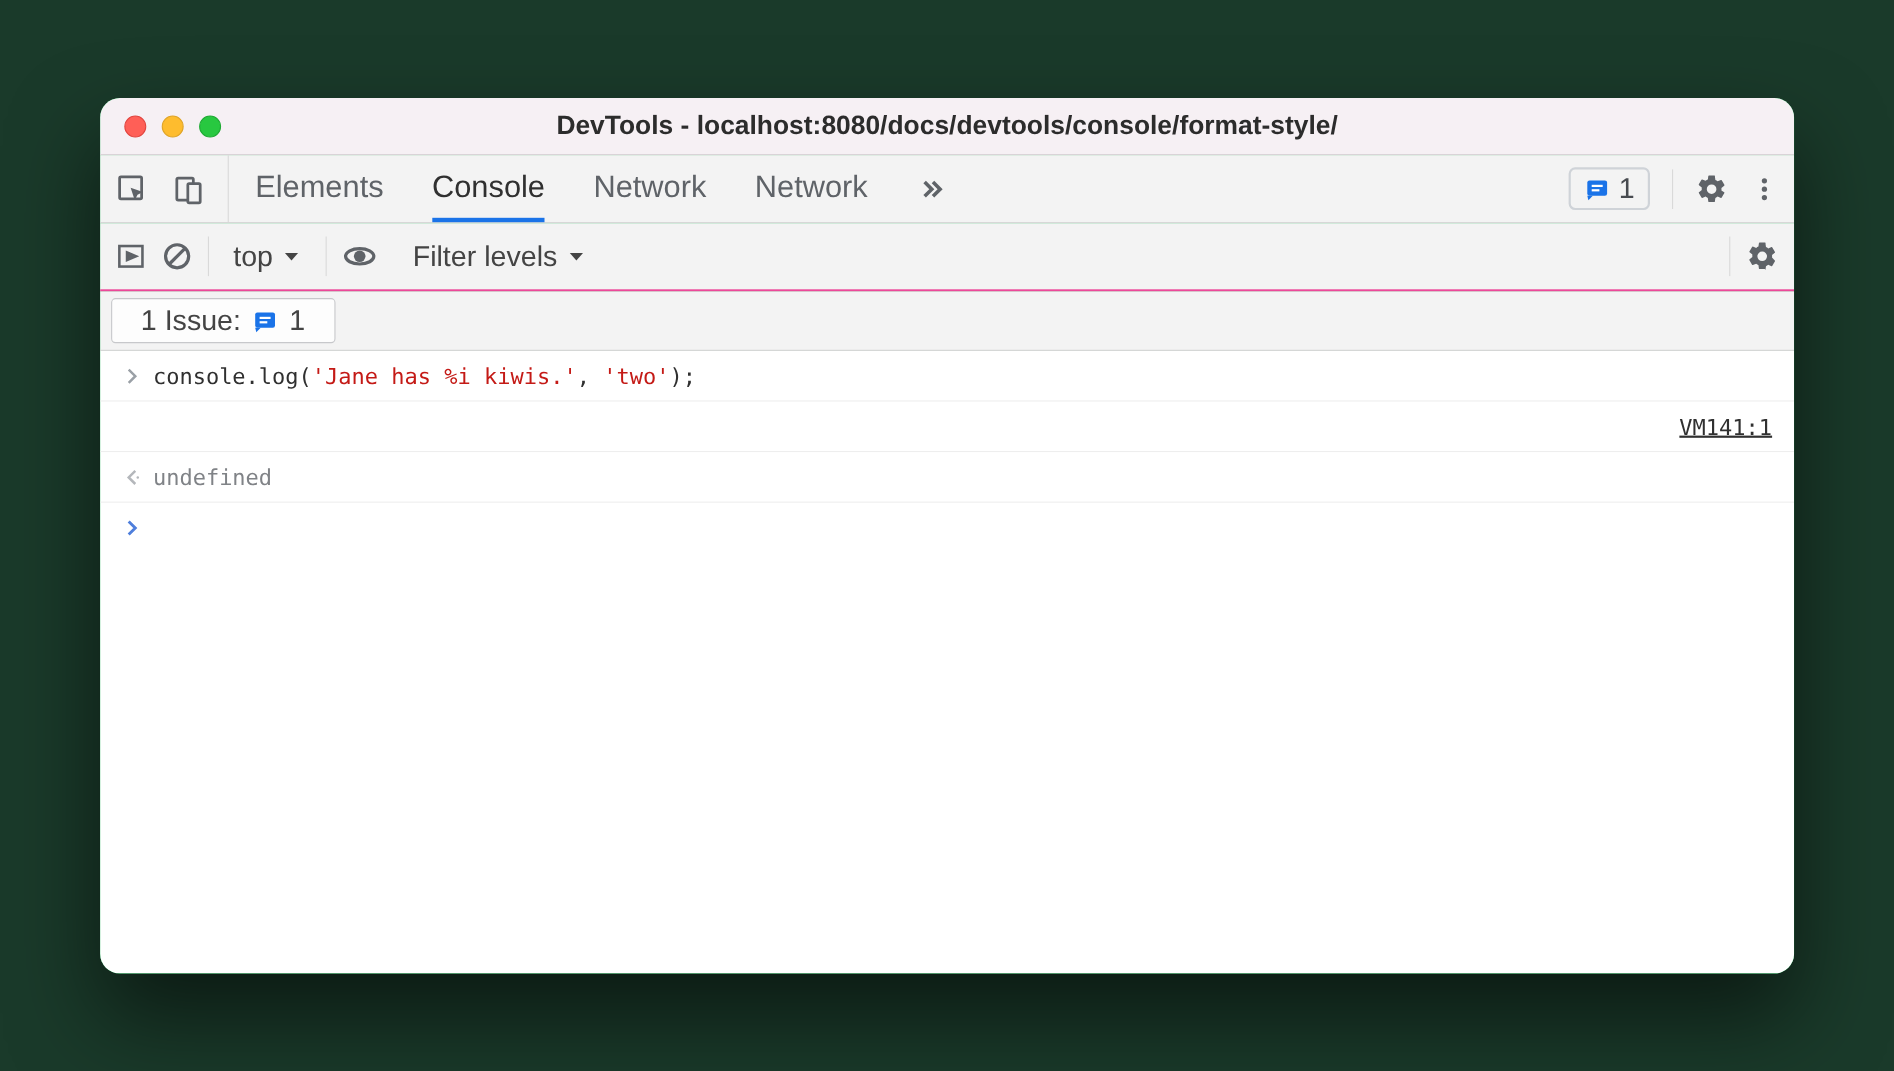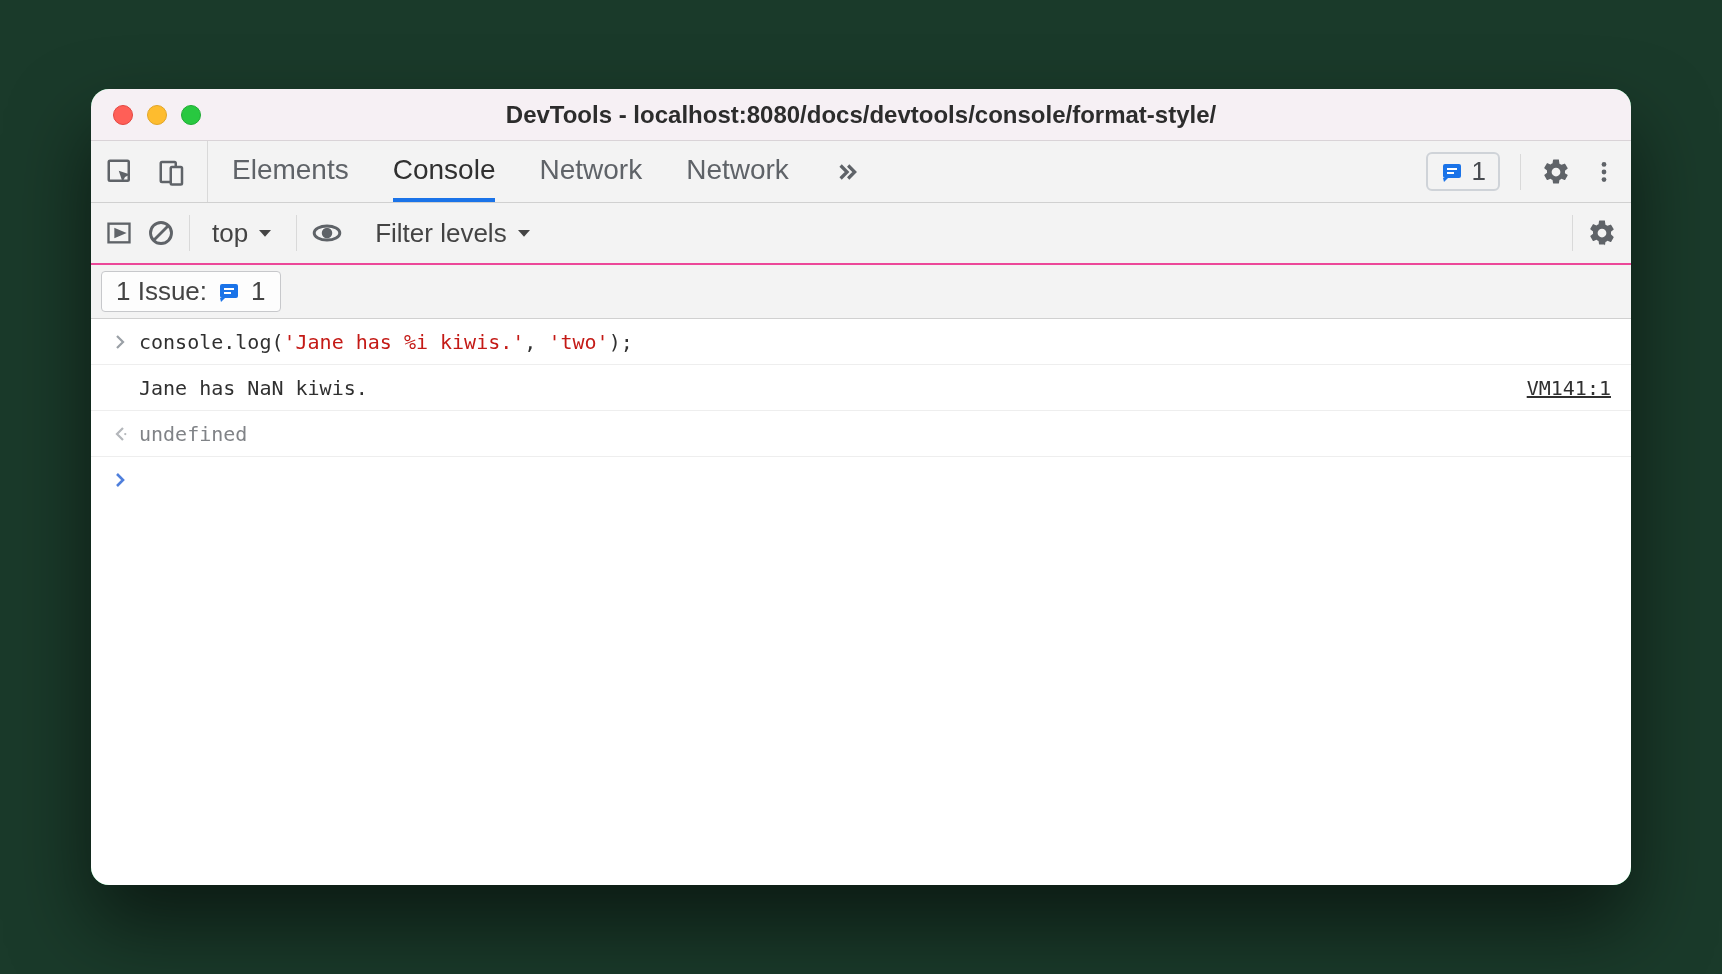--- a/index.html
+++ b/index.html
@@ -155,21 +155,21 @@
   align-items: center;
   padding: 0 10px;
 }
 .issues-badge {
   display: flex;
   align-items: center;
   gap: 10px;
   border: 1px solid #c7c8cb;
   border-radius: 4px;
   background: #fdfdfd;
-  padding: 4px 14px;
+  padding: 4px 26px;
   font-size: 26px;
   color: #444;
   cursor: pointer;
 }
 .console-body {
   flex: 1;
   background: #fff;
   font-family: Menlo, Consolas, monospace;
   font-size: 20px;
   overflow: auto;
@@ -338,21 +338,20 @@
     <div class="row">
       <div class="gutter">
         <svg width="18" height="18" viewBox="0 0 24 24" fill="none" stroke="currentColor" stroke-width="3">
             <path d="M8 4 L16 12 L8 20"></path>
           </svg>
       </div>
       <div class="code-line"><span class="tok-fn">console.log(</span><span class="tok-str">'Jane has %i kiwis.'</span><span class="tok-pun">, </span><span class="tok-str">'two'</span><span class="tok-pun">);</span></div>
     </div>
     <div class="row">
       <div class="gutter"></div>
-      <div class="log-text">Jane has NaN kiwis.</div>
       <div class="src-link">VM141:1</div>
     </div>
     <div class="row">
       <div class="gutter" style="color:#b4b7bb;">
         <svg width="20" height="18" viewBox="0 0 24 24" fill="none" stroke="currentColor" stroke-width="3">
             <path d="M16 4 L8 12 L16 20"></path>
             <circle cx="19" cy="12" r="1.5" fill="currentColor" stroke="none"></circle>
           </svg>
       </div>
       <div class="undef">undefined</div>

